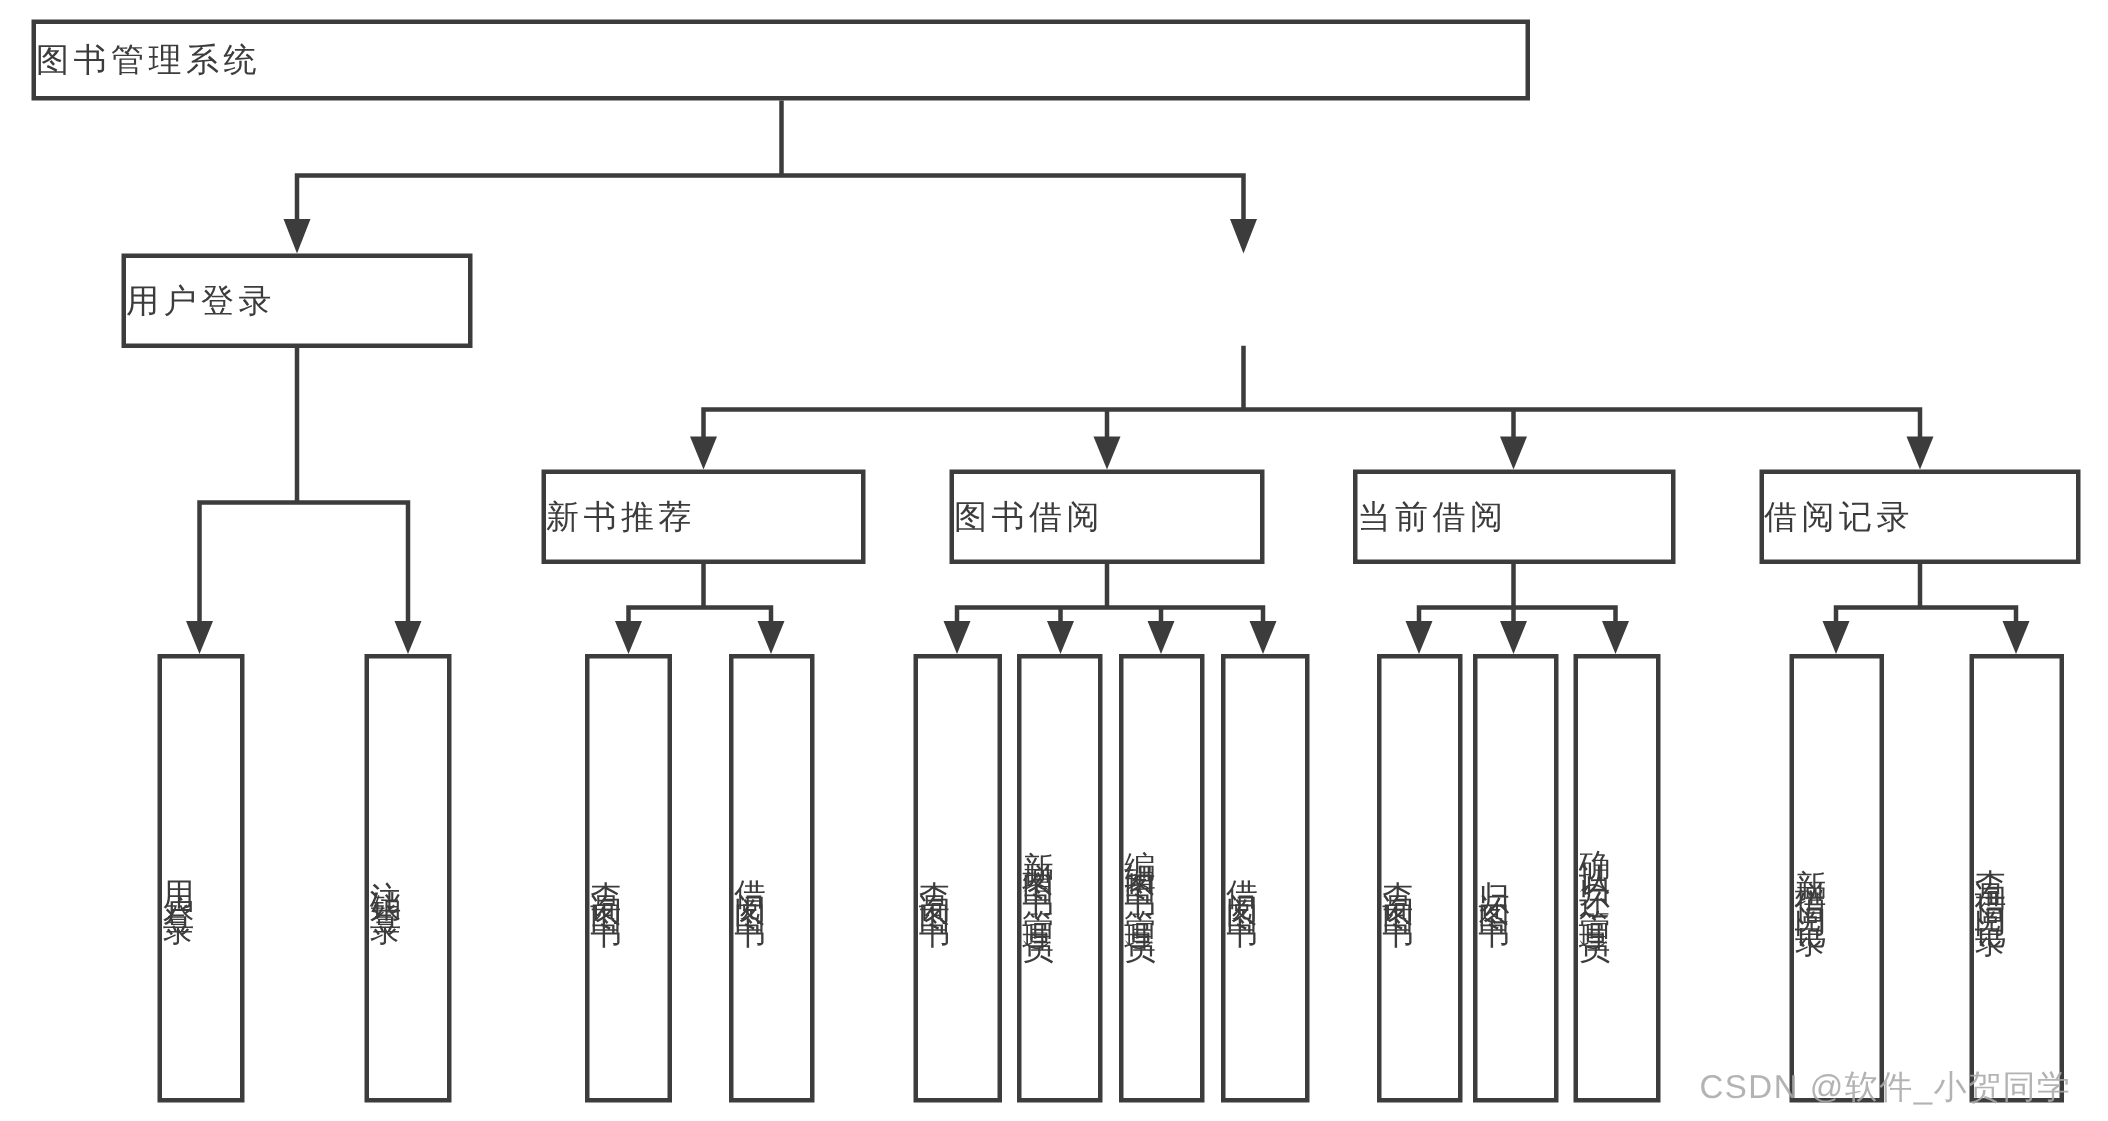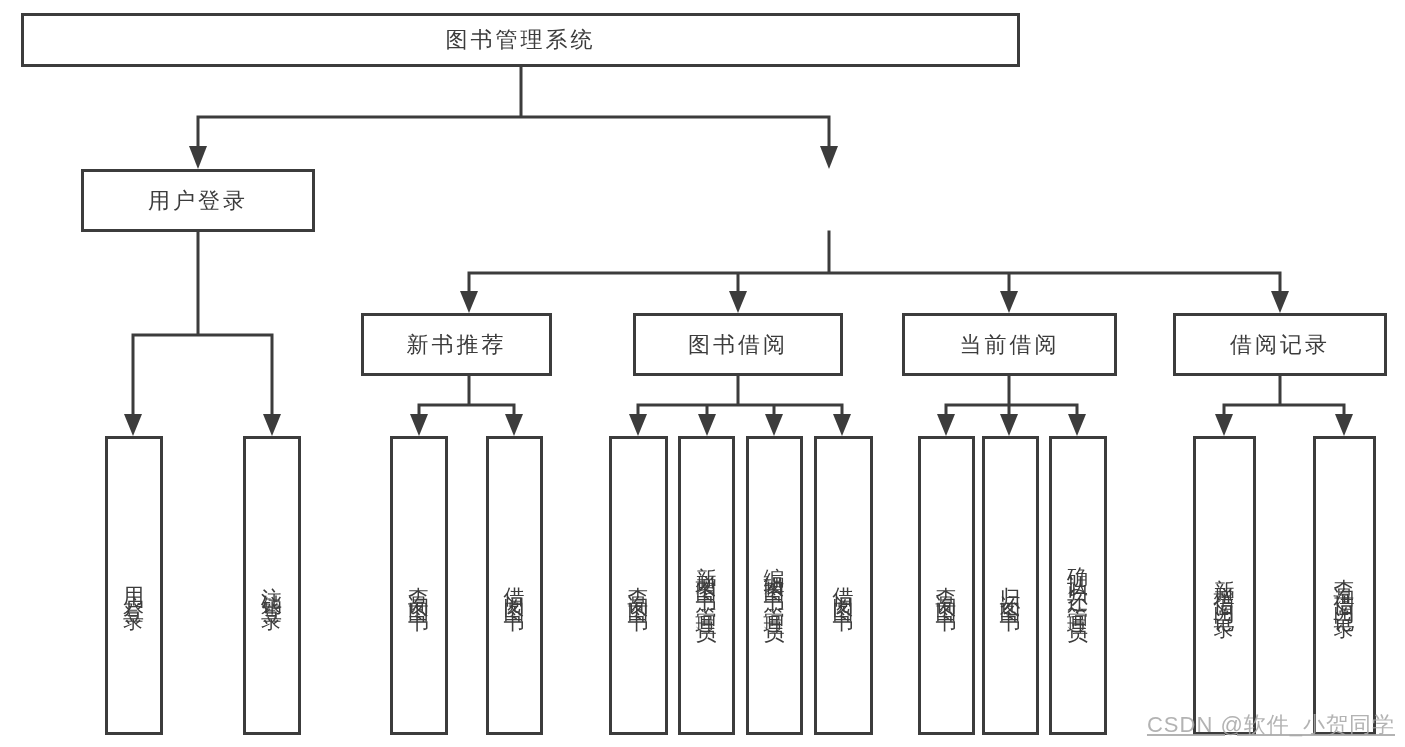--- a/index.html
+++ b/index.html
@@ -4,34 +4,33 @@
 <style>
   html,body{margin:0;padding:0;background:#ffffff;}
   .stage{
     position:relative;width:1405px;height:747px;background:#ffffff;
     font-family:"Liberation Sans","DejaVu Sans",sans-serif;overflow:hidden;
   }
   .wires{position:absolute;left:0;top:0;z-index:1;}
   .node{
     position:absolute;z-index:2;box-sizing:border-box;
     background:#ffffff;border:3px solid #3c3c3c;color:#3c3c3c;
-    display:flex;align-items:center;justify-content:center;
+    display:flex;align-items:center;justify-content:flex-start;
   }
   .node .hlabel{
     font-size:22px;letter-spacing:3px;line-height:1;white-space:nowrap;
   }
   .node .vlabel{
     writing-mode:vertical-rl;text-orientation:mixed;
     font-size:21px;letter-spacing:8px;line-height:1;white-space:nowrap;
   }
   .watermark{
-    position:absolute;right:10px;bottom:7px;z-index:3;
+    position:absolute;right:24px;bottom:7px;z-index:3;
     font-size:22px;letter-spacing:1px;color:rgba(168,168,168,0.88);
     white-space:nowrap;
-    text-decoration:underline;
   }
 </style>
 </head>
 <body>
 
 <div class="stage">
 
   <svg class="wires" width="1405" height="747" viewBox="0 0 1405 747">
     <g stroke="#3c3c3c" stroke-width="3" fill="none" stroke-linecap="square">
 
@@ -76,21 +75,21 @@
   </svg>
 
   <div class="node" style="left:21px;top:13px;width:999px;height:54px">
     <span class="hlabel">图书管理系统</span>
   </div>
 
   <div class="node" style="left:81px;top:169px;width:234px;height:63px">
     <span class="hlabel">用户登录</span>
   </div>
 
-  <div class="node" style="left:361px;top:313px;width:191px;height:63px">
+  <div class="node" style="left:361px;top:313px;width:216px;height:63px">
     <span class="hlabel">新书推荐</span>
   </div>
   <div class="node" style="left:902px;top:313px;width:215px;height:63px">
     <span class="hlabel">当前借阅</span>
   </div>
   <div class="node" style="left:633px;top:313px;width:210px;height:63px">
     <span class="hlabel">图书借阅</span>
   </div>
   <div class="node" style="left:1173px;top:313px;width:214px;height:63px">
     <span class="hlabel">借阅记录</span>

